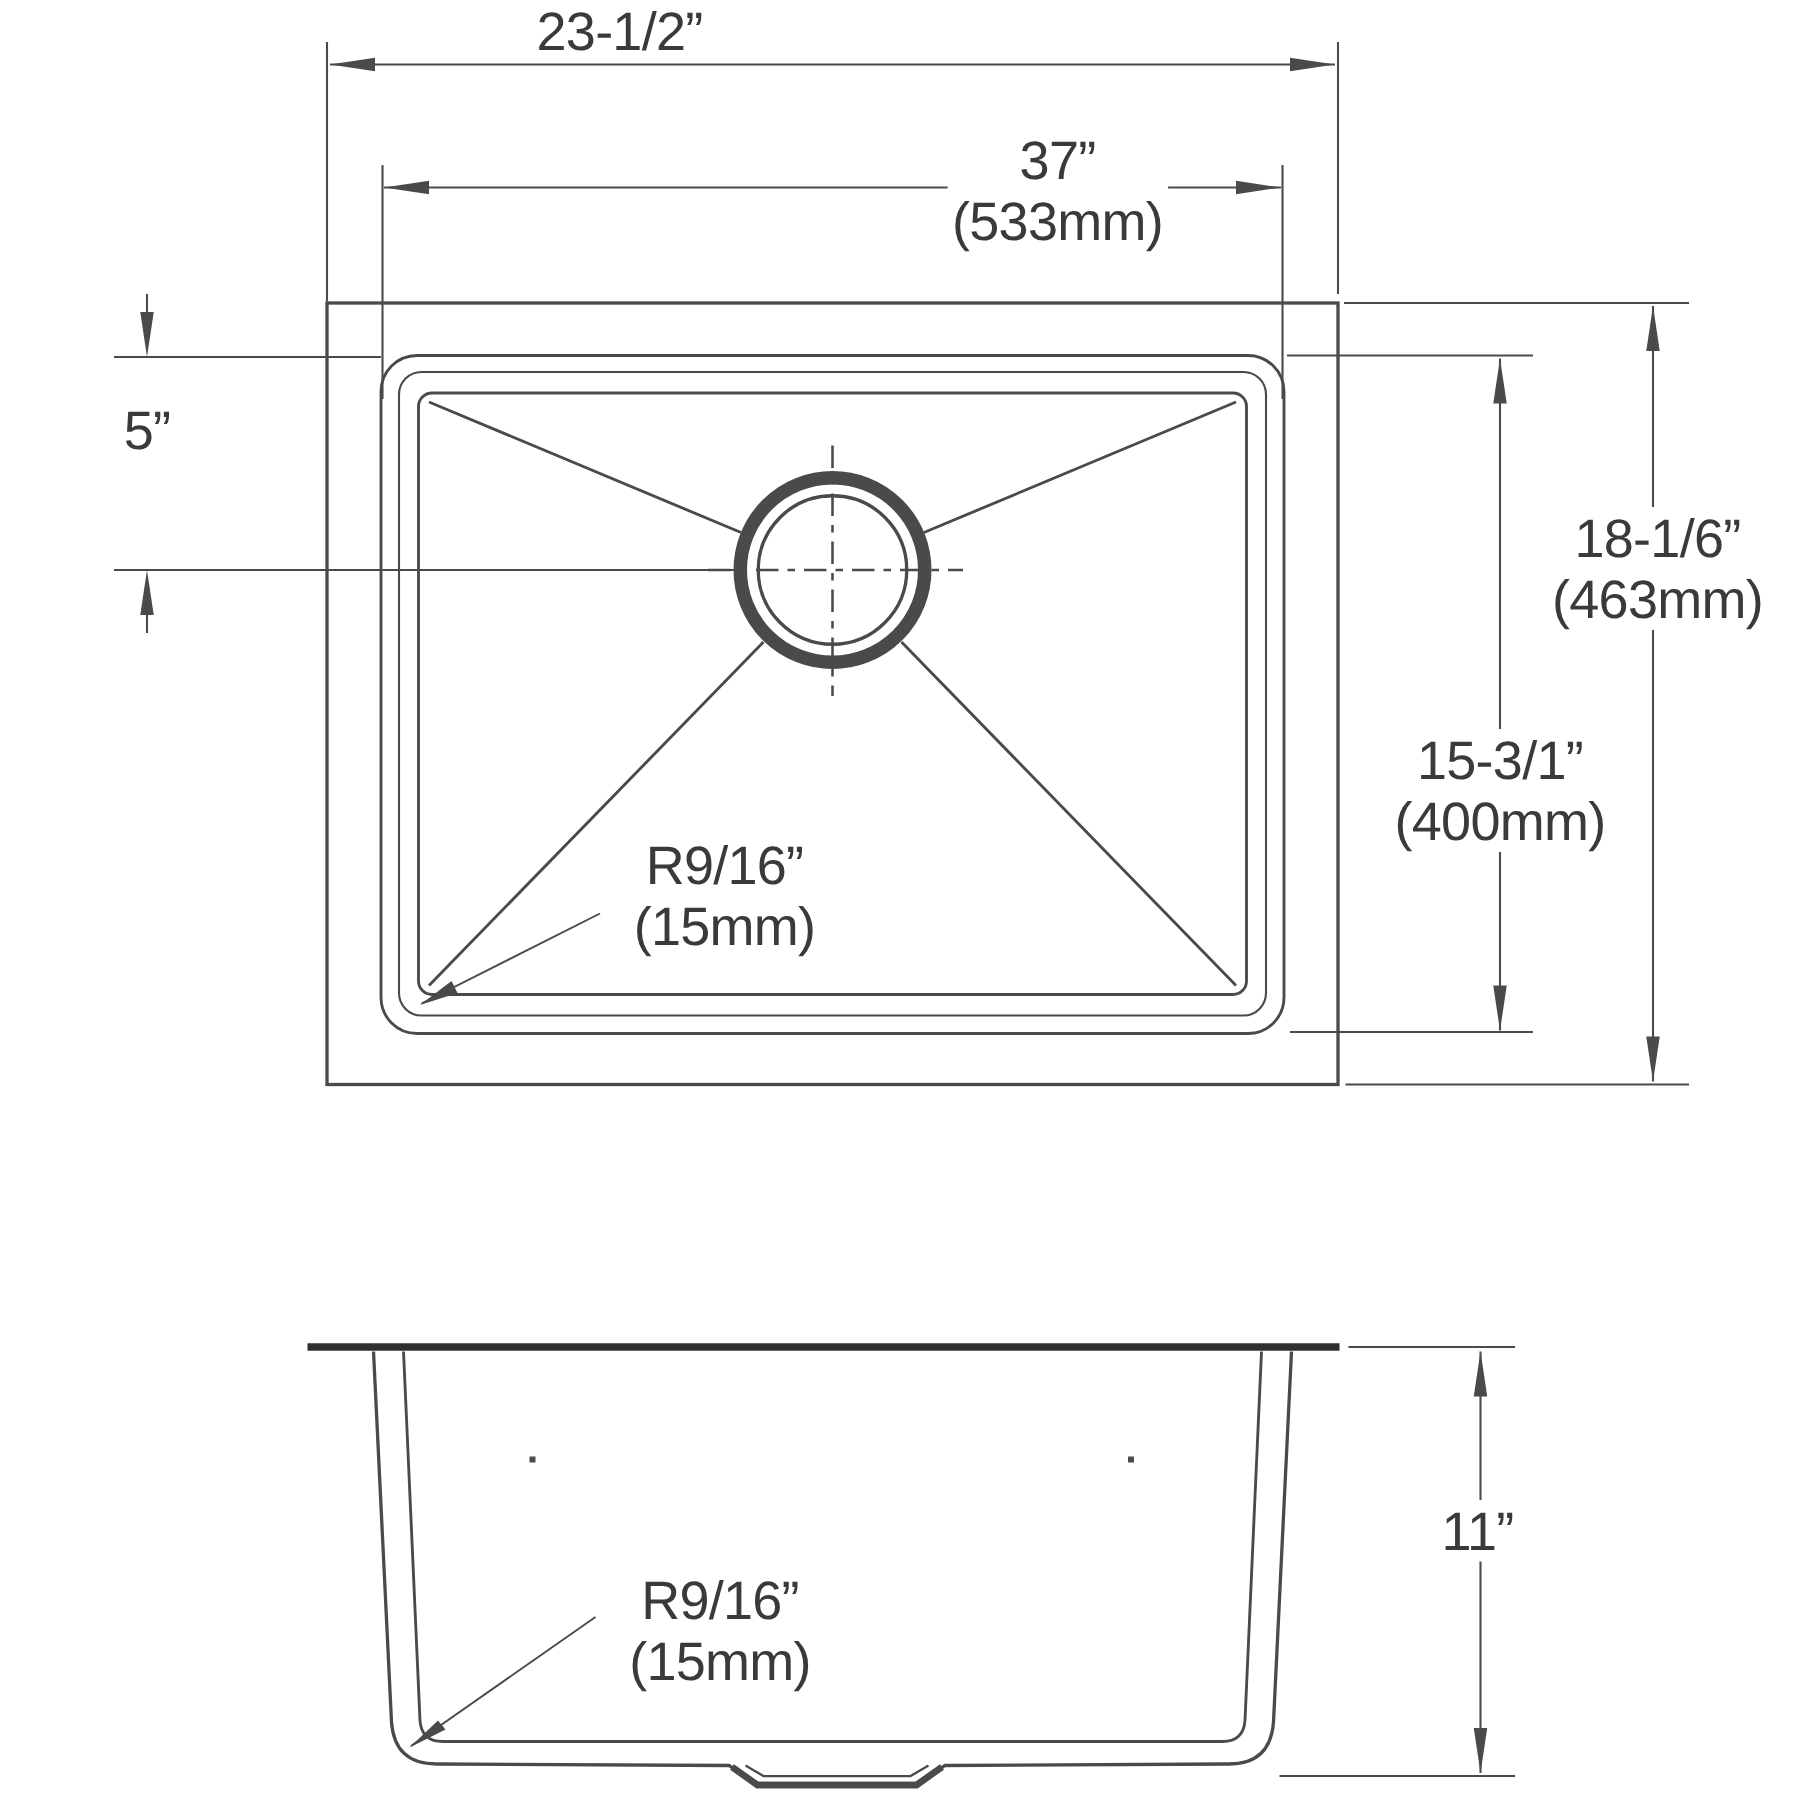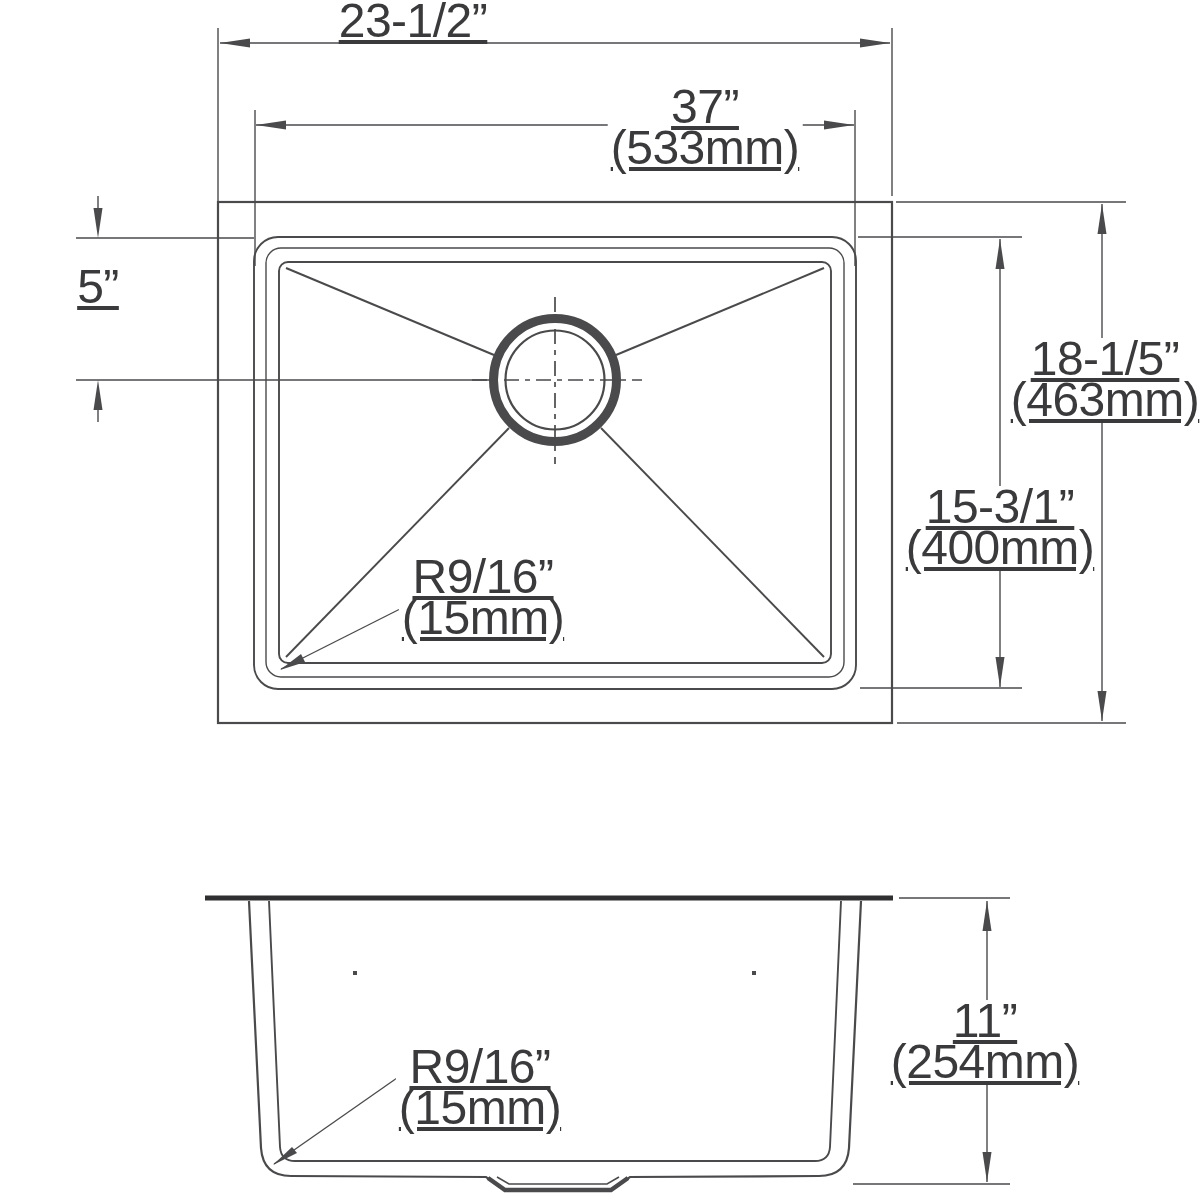--- a/index.html
+++ b/index.html
@@ -8,22 +8,22 @@
   #stage svg{position:absolute;left:0;top:0;}
   .s{stroke:var(--line,#4a4a4c);fill:none;}
   .thin{stroke-width:1.4;}
   .draw{stroke-width:1.9;}
   .draw2{stroke-width:2.2;}
   .heavy{stroke:var(--heavy-line,#2f2f31);stroke-width:5;}
   .ah{fill:var(--line,#4a4a4c);stroke:none;}
   .dot{fill:var(--line,#4a4a4c);stroke:none;}
   .cl{stroke:var(--line,#4a4a4c);fill:none;stroke-width:1.7;stroke-dasharray:15 6 5 6;}
   .dim-label{position:absolute;transform:translateX(-50%);text-align:center;white-space:nowrap;
-     font-size:48px;line-height:41px;letter-spacing:-0.5px;color:var(--text,#3a3a3c);
-     background:var(--bg,#fff);padding:0 3px;text-decoration:underline;}
+     font-size:36px;line-height:41px;letter-spacing:-0.5px;color:var(--text,#3a3a3c);
+     background:var(--bg,#fff);padding:0 3px;}
 </style>
 </head>
 <body>
 
 <div id="stage">
 
   <svg width="1200" height="1200" viewBox="0 0 1200 1200">
 
     <g>
 
@@ -109,37 +109,36 @@
   <div class="dim-label" style="left:705px;top:86px">
     <div>37”</div>
     <div>(533mm)</div>
   </div>
 
   <div class="dim-label" style="left:98px;top:266px">
     <div>5”</div>
   </div>
 
   <div class="dim-label" style="left:1105px;top:338px">
-    <div>18-1/5”</div>
+    <div>18-1/6”</div>
     <div>(463mm)</div>
   </div>
 
   <div class="dim-label" style="left:1000px;top:486px">
     <div>15-3/1”</div>
     <div>(400mm)</div>
   </div>
 
   <div class="dim-label" style="left:483px;top:556px">
     <div>R9/16”</div>
     <div>(15mm)</div>
   </div>
 
   <div class="dim-label" style="left:985px;top:1000px">
     <div>11”</div>
-    <div>(254mm)</div>
   </div>
 
   <div class="dim-label" style="left:480px;top:1046px">
     <div>R9/16”</div>
     <div>(15mm)</div>
   </div>
 
 </div>
 
 </body></html>

